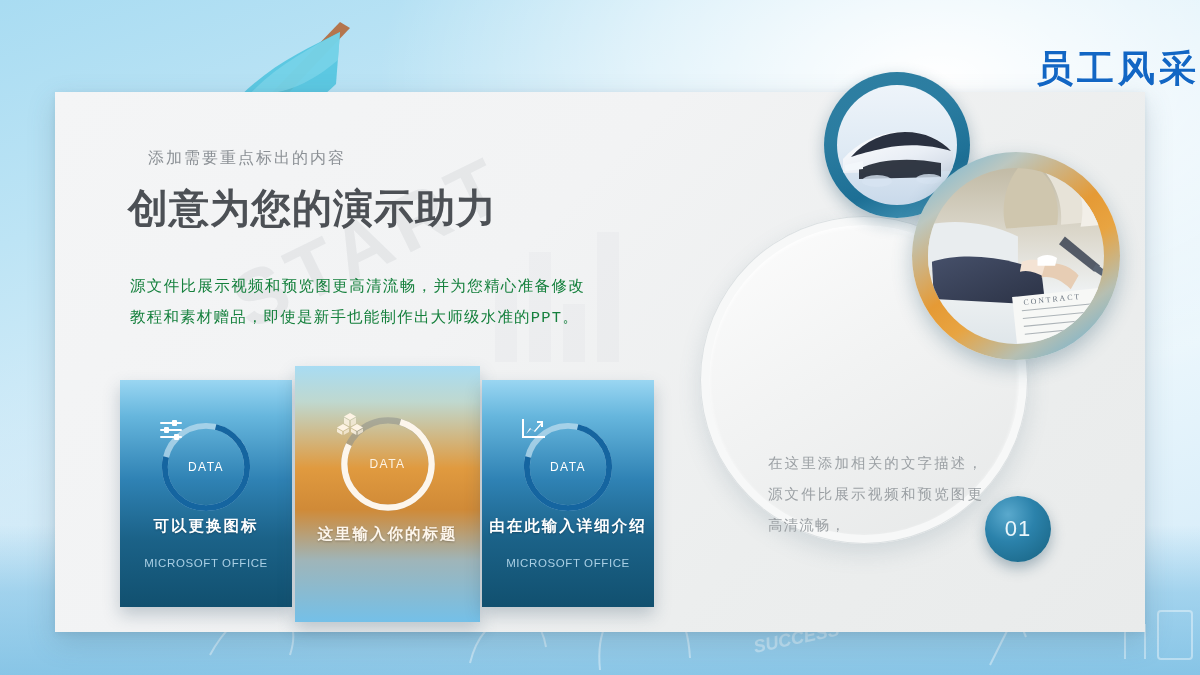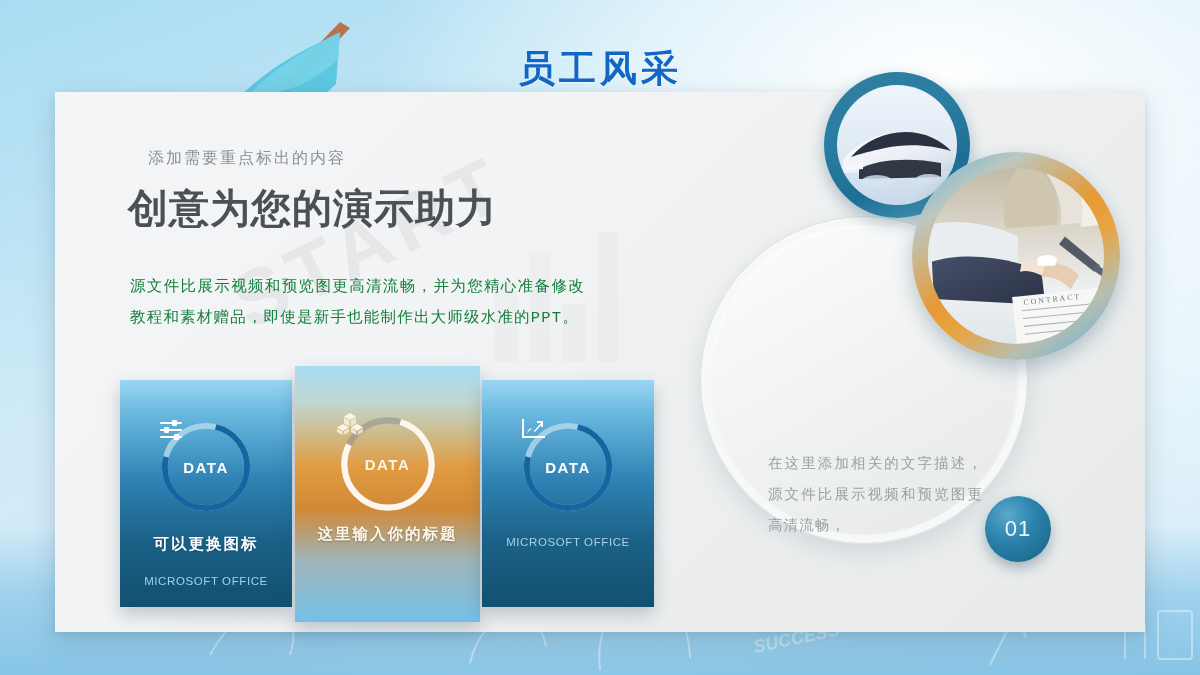--- a/index.html
+++ b/index.html
@@ -42,21 +42,21 @@
     transform:rotate(-26deg);
     font-family:"Liberation Sans",sans-serif;
     pointer-events:none;white-space:nowrap;
   }
   .panel-ghost-chart{
     position:absolute;left:430px;top:120px;width:260px;height:150px;opacity:.22;
   }
 
   
   .slide-title{
-    position:absolute;left:0;right:0;top:44px;text-align:center;
+    position:absolute;left:0;right:0;top:44px;text-align:right;
     font-size:37px;font-weight:bold;color:#1266c4;letter-spacing:4px;
     text-shadow:0 1px 1px rgba(255,255,255,.6);
   }
 
   
   .eyebrow{
     position:absolute;left:148px;top:148px;
     font-size:16px;color:#8b9095;letter-spacing:2px;
   }
   .headline{
@@ -85,25 +85,25 @@
     background:linear-gradient(180deg,#9ad6f2 0%, #66b6dd 16%, #2f82b4 44%, #1b6288 70%, #11506f 100%);}
 
   .ring-wrap{position:relative;margin:0 auto;margin-top:38px;width:98px;height:98px;}
   .card.c2 .ring-wrap{margin-top:46px;width:104px;height:104px;}
   .ring-wrap svg{position:absolute;inset:0;}
   .ring-inner{
     position:absolute;inset:0;display:flex;flex-direction:column;
     align-items:center;justify-content:center;gap:3px;
   }
   .ring-icon{width:28px;height:24px;display:block;}
-  .ring-label{font-size:15px;letter-spacing:1.5px;color:#fff;font-weight:700;}
+  .ring-label{font-size:12px;letter-spacing:1.5px;color:#fff;font-weight:400;}
   .card.c2 .ring-label{color:#fdf3e4;}
 
   .card-title{
-    font-size:15.5px;font-weight:bold;letter-spacing:2px;margin-top:18px;
+    font-size:15.5px;font-weight:bold;letter-spacing:2px;margin-top:0;
     color:#ffffff;text-shadow:0 1px 2px rgba(0,0,0,.25);
   }
   .card.c2 .card-title{margin-top:8px;color:#fdf6ec;}
   .card-sub{
     font-size:11.5px;letter-spacing:.6px;margin-top:20px;color:#a9cfe4;
   }
   .card.c2 .card-sub{color:#f0e3d2;font-size:11.5px;}
 
   
   .big-ring{
@@ -268,20 +268,21 @@
               <path d="M4 2 L4 19 L25 19"></path>
             </g>
             <g fill="#ffffff">
               <path d="M7 16 l5 -5 l4 3 l6 -7 l0 -2 l-7 8 l-4 -3 Z"></path>
               <path d="M18 3 l6 0 l0 6 l-2 0 l0 -4 l-4 0 Z"></path>
             </g>
           </svg>
           <div class="ring-label">DATA</div>
         </div>
       </div>
+      <div class="card-title">由在此输入详细介绍</div>
       <div class="card-sub">MICROSOFT OFFICE</div>
     </div>
 
   </div>
 
   <div class="big-ring"></div>
   <div class="right-copy">在这里添加相关的文字描述，源文件比展示视频和预览图更高清流畅，</div>
   <div class="badge-01">01</div>
 
   <div class="photo-circle pc-top">

